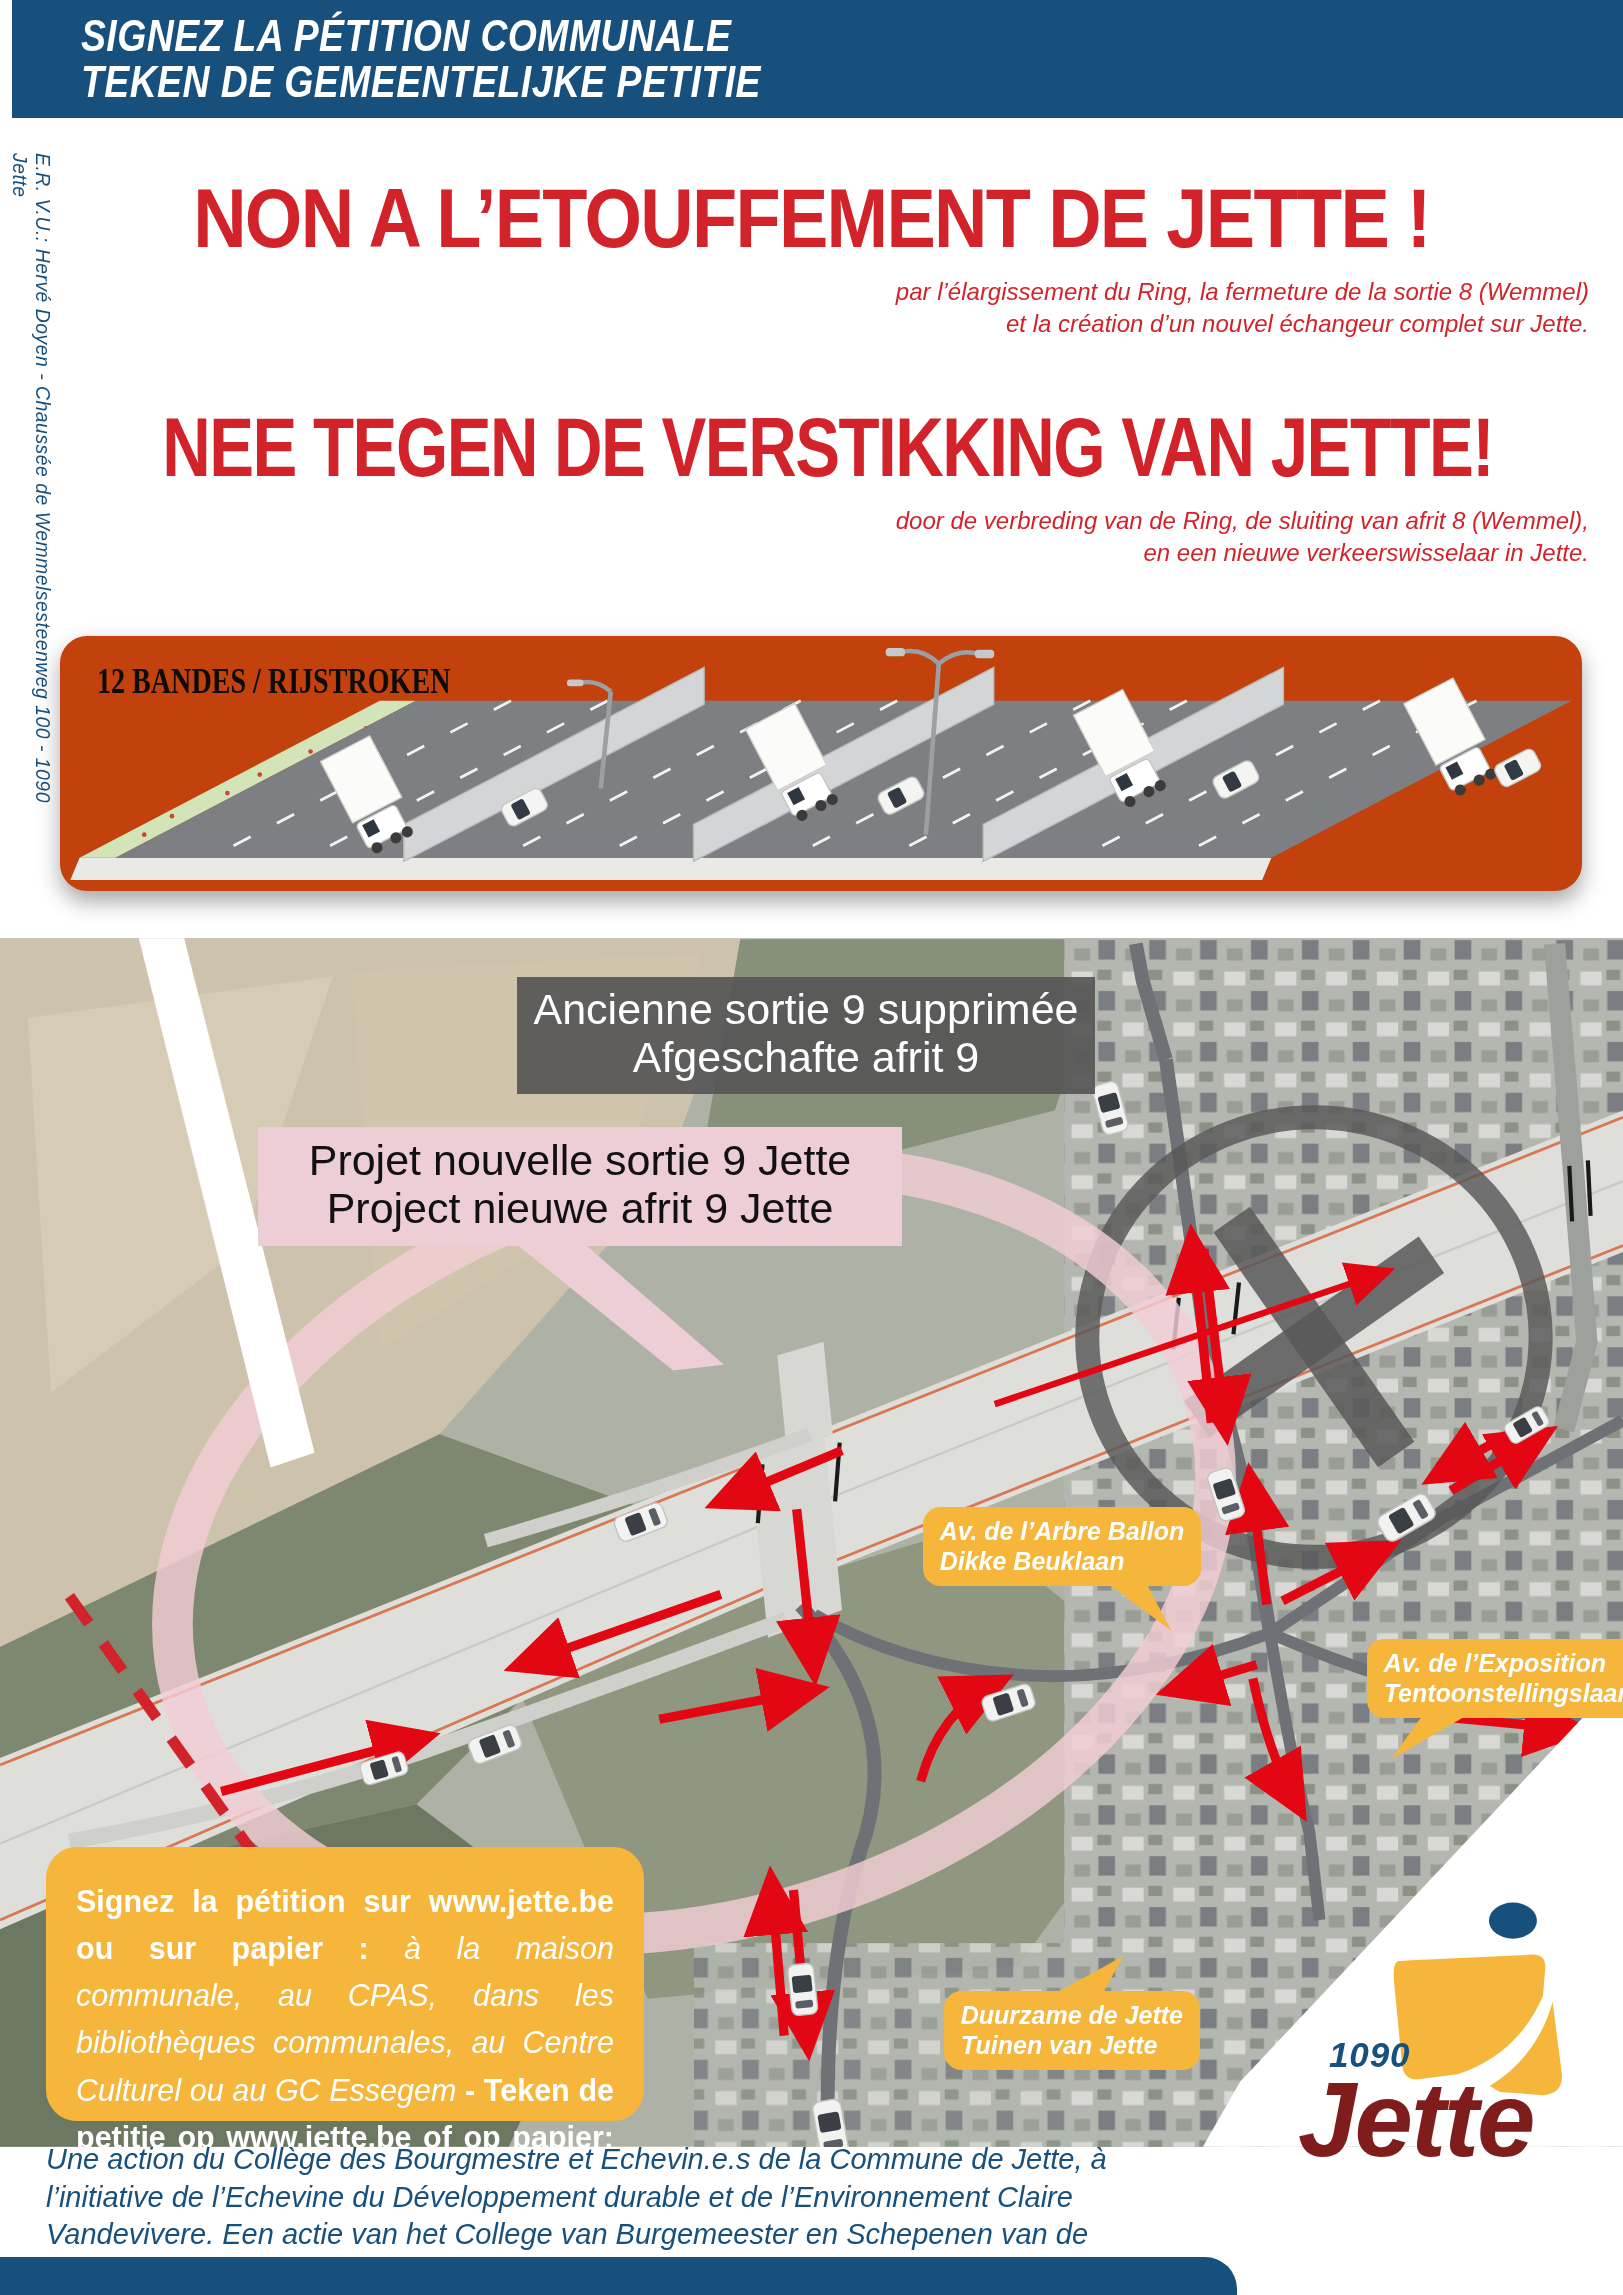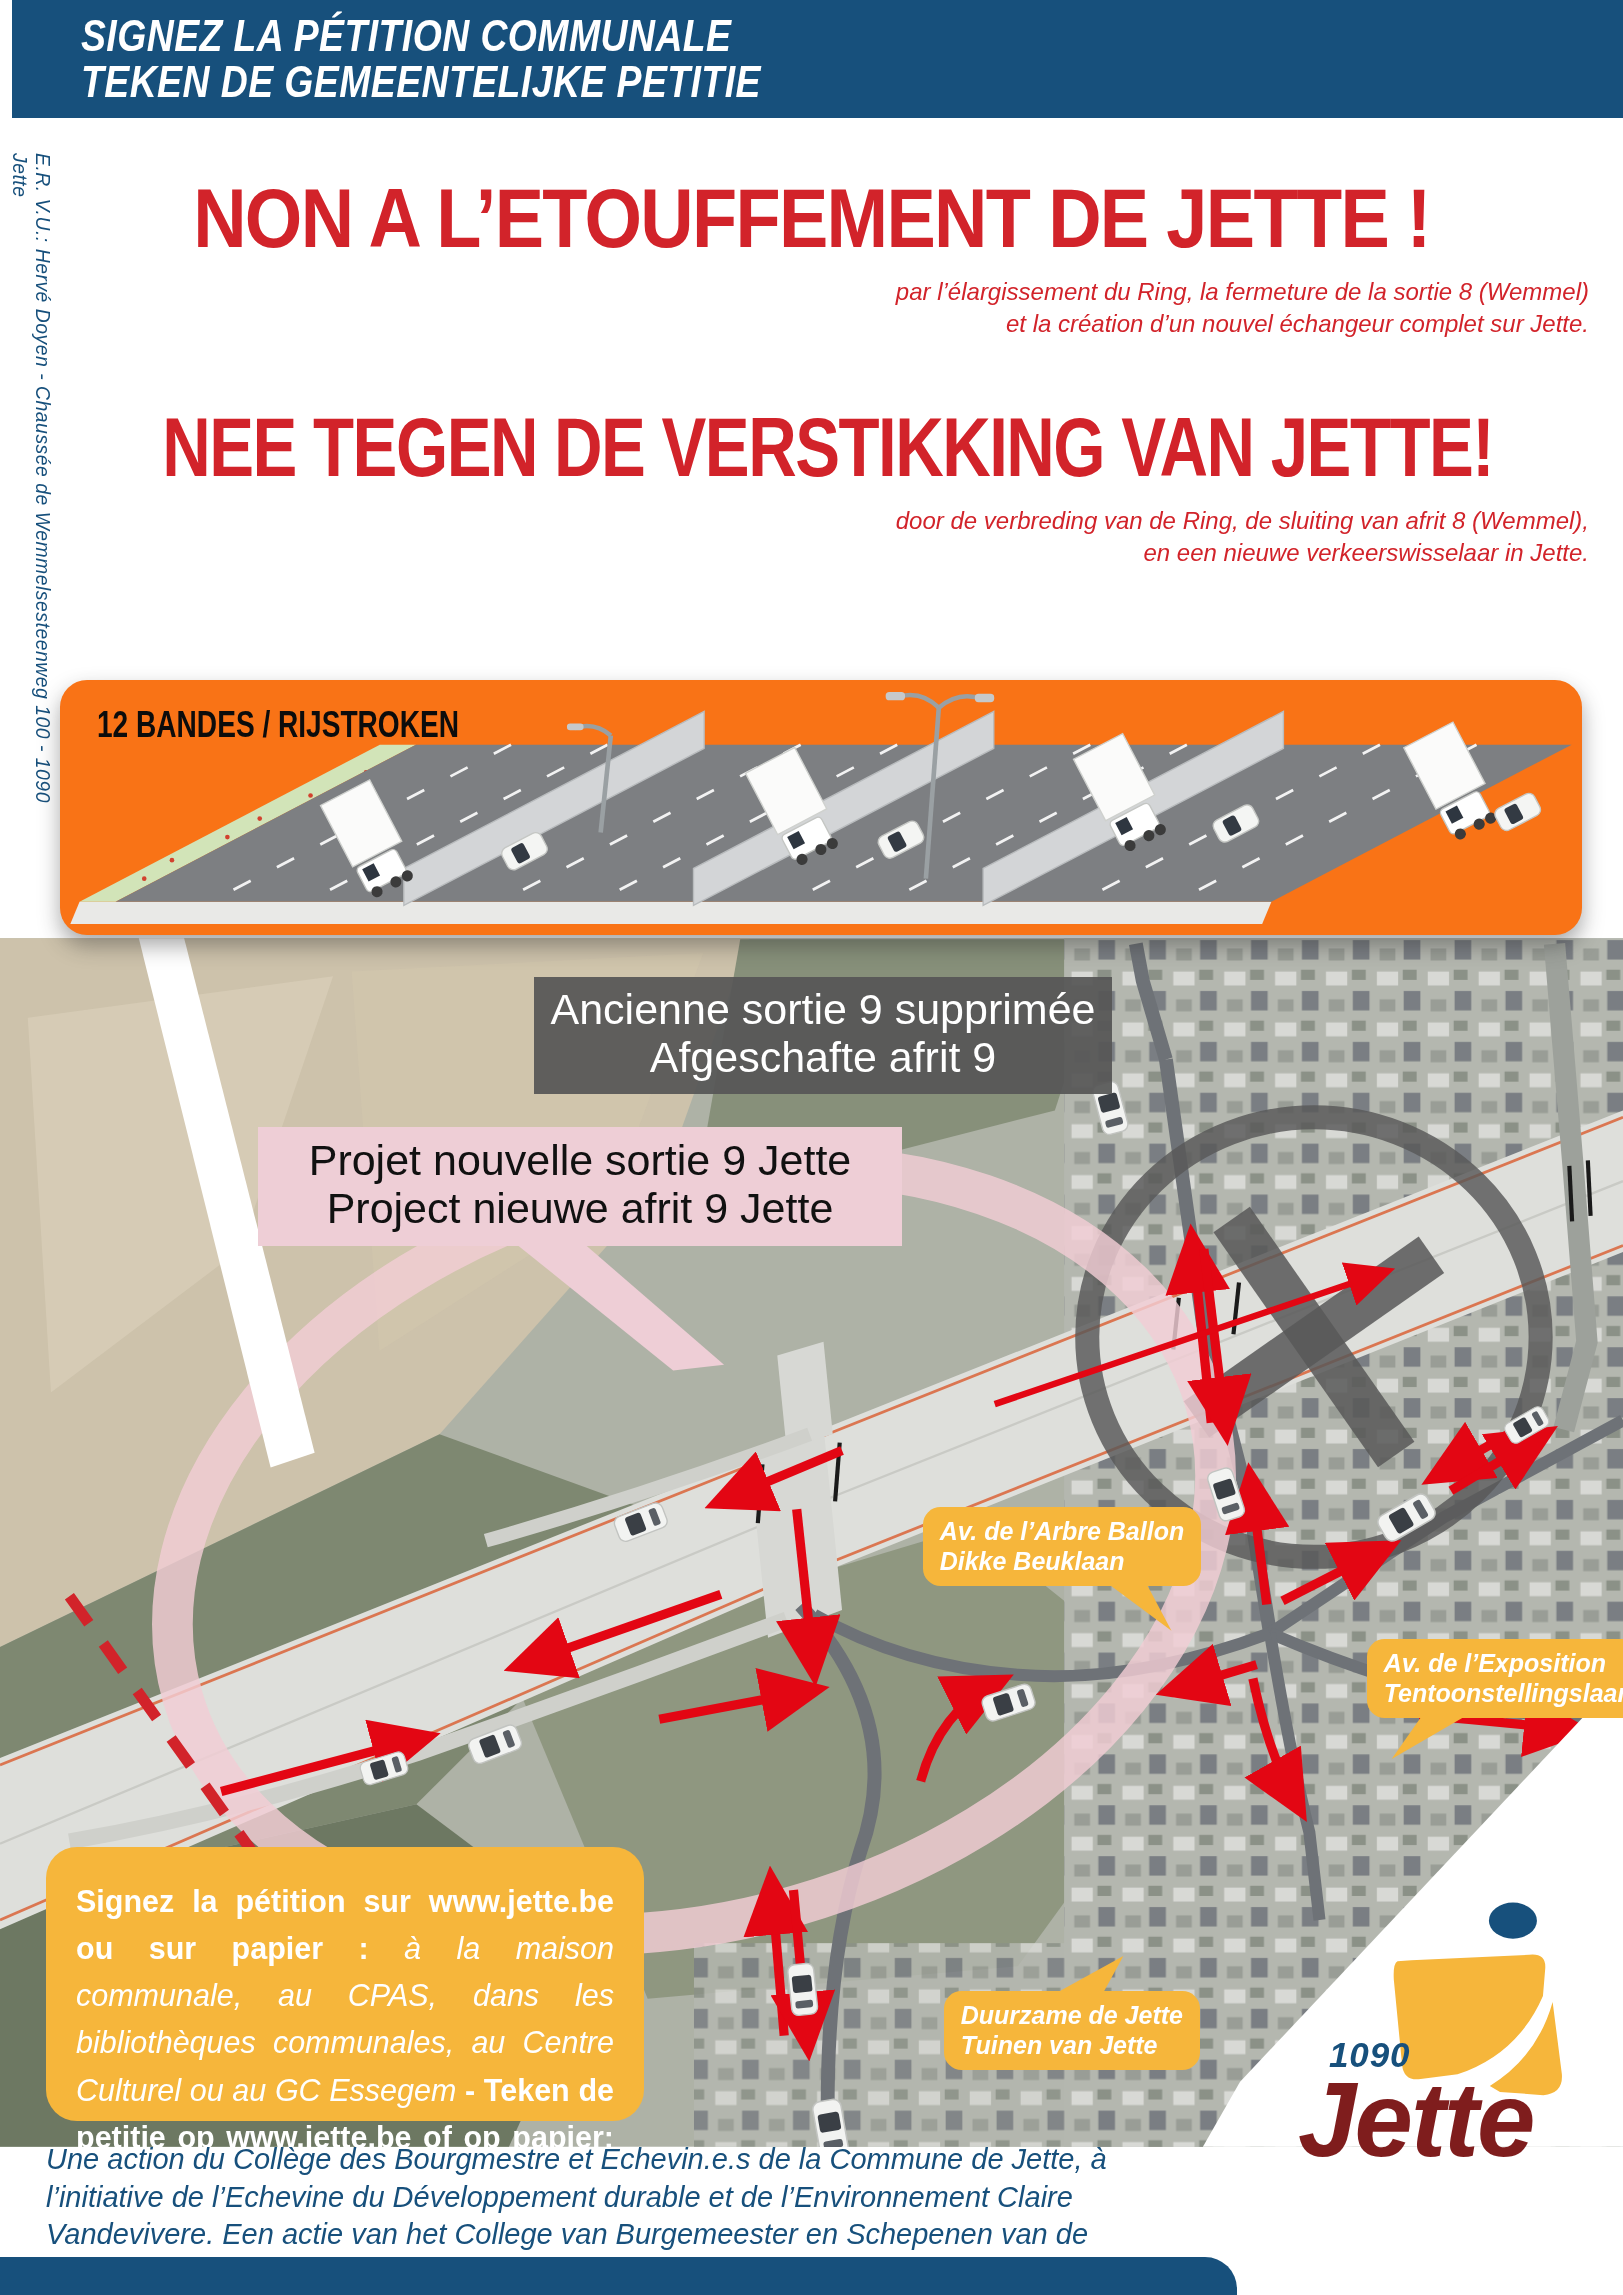--- a/index.html
+++ b/index.html
@@ -14,28 +14,28 @@
   
   .credit{left:8.3px;top:153px;color:#17507c;font-size:19.4px;font-style:italic;
           writing-mode:vertical-rl;height:694px;letter-spacing:0.5px;}
   
   .h-red{width:1623px;text-align:center;color:#d2232a;font-weight:700;white-space:nowrap;}
   .h1fr{top:170px;font-size:84px;letter-spacing:-1.9px;transform:scaleX(.88);transform-origin:center top;}
   .h1nl{top:399px;font-size:84px;letter-spacing:-1.9px;transform:scaleX(.80);transform-origin:center top;}
   .sub-red{width:1589px;text-align:right;color:#d2232a;font-size:24px;font-style:italic;
            line-height:1.32;white-space:pre-line;font-weight:400;}
   
-  .lanes-box{left:60px;top:680px;width:1522px;height:255px;background:#f97316;border-radius:27px;
-             box-shadow:0 10.2px 21px rgba(40,40,40,.40);}
+  .lanes-box{left:60px;top:636px;width:1522px;height:255px;background:#c2410c;border-radius:27px;
+             box-shadow:0 10.2px 21px rgba(40,40,40,.40);font-family:Liberation Serif, serif;}
   .lanes-title{left:97px;top:690px;color:#0c0c0c;font-size:36px;font-weight:700;
                transform:scaleX(.78);transform-origin:left top;letter-spacing:0;}
   
   .lbl{white-space:pre-line;text-align:center;}
   .lbl-old{left:517px;top:977px;width:578px;padding:8.3px 0 12px 0;background:rgba(86,86,86,.93);
-           color:#ffffff;font-size:43px;line-height:1.12;margin-left:17px;}
+           color:#ffffff;font-size:43px;line-height:1.12;}
   .lbl-new{left:258px;top:1127px;width:644px;padding:9.3px 0 13px 0;background:#eeced6;
            color:#111111;font-size:43px;line-height:1.12;}
   .bubble{background:#f6b63b;color:#ffffff;font-style:italic;font-weight:600;font-size:25px;
           line-height:1.2;border-radius:17.6px;text-align:left;white-space:pre-line;padding:9.3px 16.7px;}
   .bub-arbre{left:923px;top:1507px;}
   .bub-expo{left:1367px;top:1639px;}
   .bub-jardins{left:944px;top:1991px;}
   
   .petition{left:46px;top:1847px;width:598px;height:274px;background:#f6b63b;border-radius:31px;
             box-sizing:border-box;padding:30.5px 30px 0 30px;color:#ffffff;font-size:30.5px;

